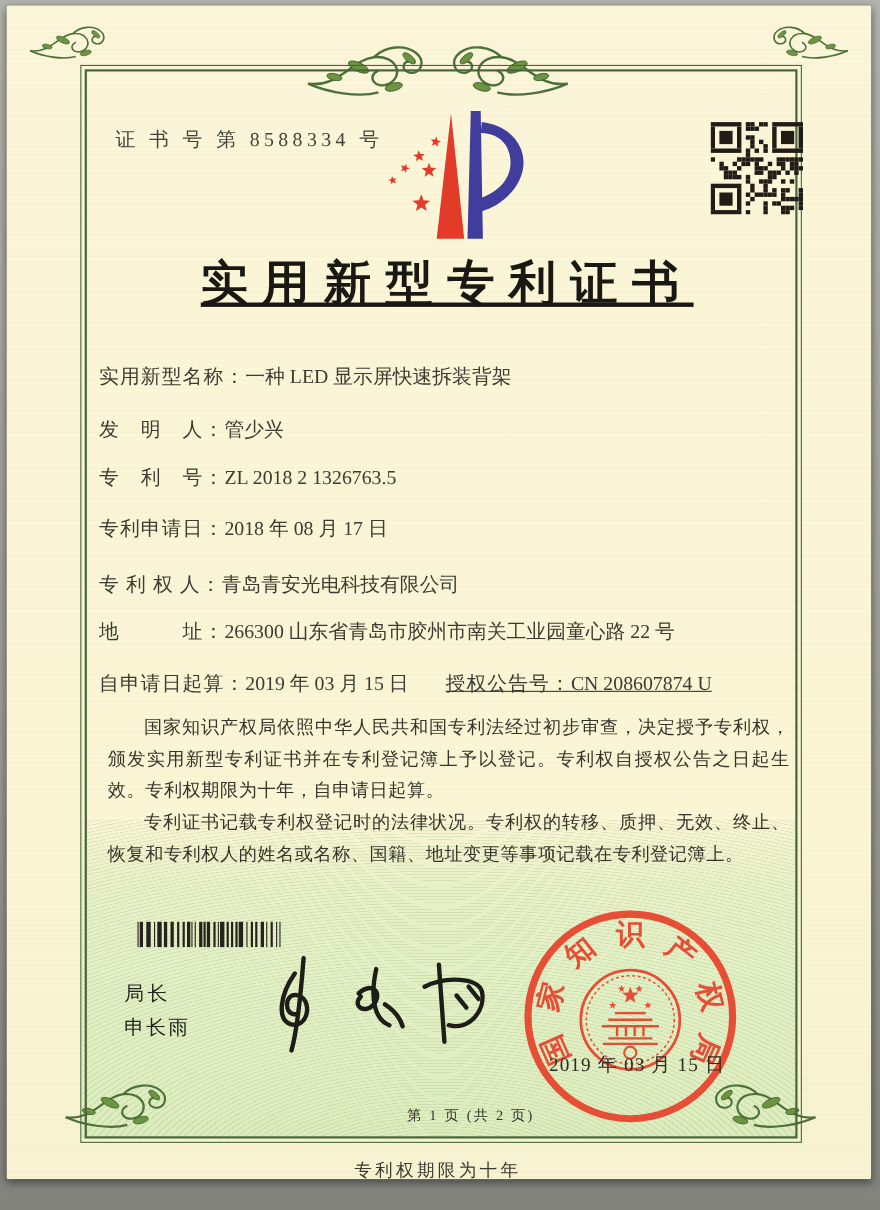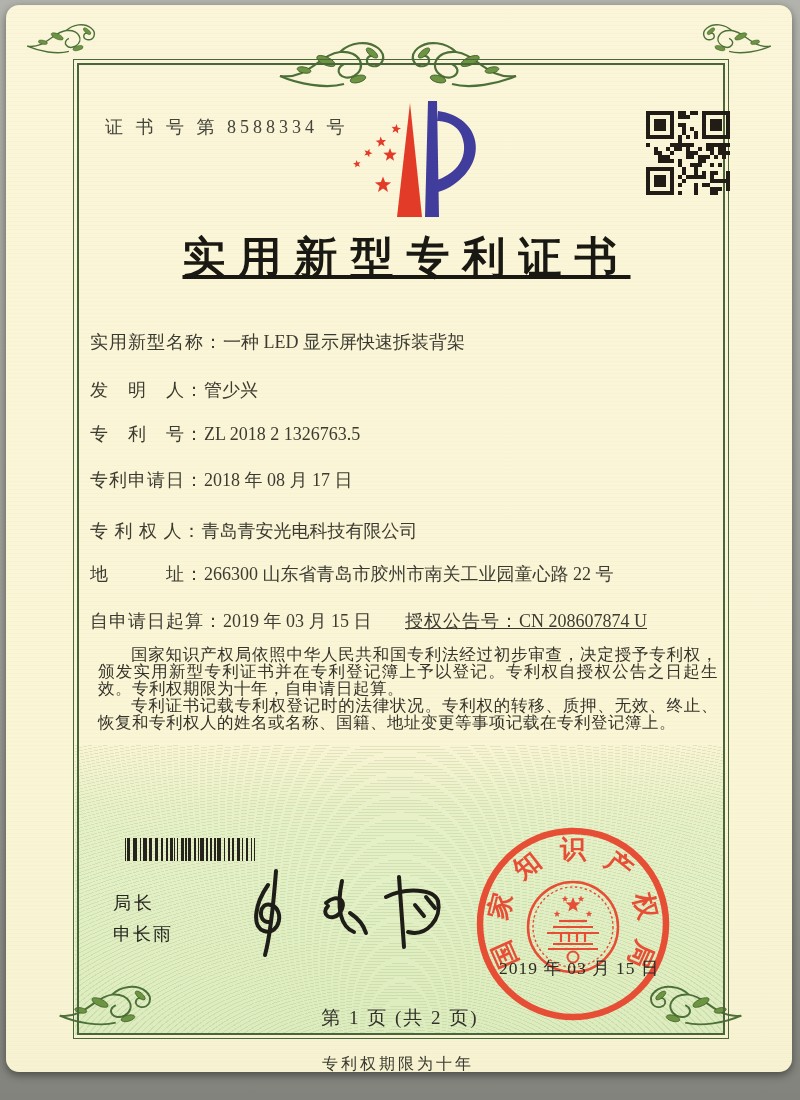--- a/index.html
+++ b/index.html
@@ -1,20 +1,20 @@
 <!DOCTYPE html>
 <html style="--frame-green: #48663a;"><head>
 <meta charset="utf-8">
 <style>
   html,body{margin:0;padding:0;}
   body{width:800px;height:1100px;background:#90908a;font-family:"Liberation Serif","DejaVu Serif",serif;}
   .page{position:relative;width:800px;height:1100px;overflow:hidden;
         background:linear-gradient(180deg,#b3b3ad 0%,#9c9c96 60%,#83837d 100%);}
   .sheet{position:absolute;left:6px;top:5px;right:8px;bottom:28px;background:#faf5d6;
-         border-radius:13px;box-shadow:0 3px 8px rgba(0,0,0,.45);
+         border-radius:2px;box-shadow:0 3px 8px rgba(0,0,0,.45);
          background-image:repeating-linear-gradient(180deg,rgba(190,180,130,.05) 0 1px,rgba(0,0,0,0) 1px 4px),
                           linear-gradient(180deg,#fbf6d9 0%,#faf5d5 70%,#f7f3d2 100%);}
   
   .frame{position:absolute;left:67px;top:54px;width:654px;height:978px;
          border:1px solid var(--frame-green,#48663a);z-index:3;pointer-events:none;}
   .frame::before{content:"";position:absolute;inset:3px;border:2px solid var(--frame-green,#48663a);}
   
   .green-band{position:absolute;left:69px;top:740px;width:650px;height:290px;z-index:1;
       background:
         repeating-radial-gradient(ellipse 1300px 620px at 50% 118%,rgba(108,150,70,.16) 0 1.5px,rgba(0,0,0,0) 1.5px 6px),
@@ -23,30 +23,30 @@
   .cert-no{left:99px;top:110px;font-size:18px;letter-spacing:4px;color:#44433a;}
   .title{left:67px;top:224px;width:654px;text-align:center;font-size:43px;font-weight:700;
          letter-spacing:13px;text-indent:13px;color:#191813;text-decoration:underline;}
   .logo{position:absolute;left:332px;top:92px;width:156px;height:128px;z-index:4;}
   .qr{position:absolute;left:640px;top:106px;width:84px;height:84px;z-index:4;}
   .row{position:absolute;left:84px;font-size:18px;white-space:nowrap;color:#3c3b31;z-index:4;}
   .row .lbl{letter-spacing:1px;}
   .r1{top:325px}.r2{top:373px}.r3{top:417px}.r4{top:463px}.r5{top:514px}.r6{top:557px}.r7{top:604px}
   .pair2{position:absolute;left:315px;white-space:nowrap;text-decoration:underline;}
   .paras{position:absolute;left:92px;top:641px;width:620px;z-index:4;}
-  .paras p{margin:0;font-size:16.5px;line-height:17px;text-align:justify;text-indent:2em;
+  .paras p{margin:0;font-size:16.5px;line-height:29px;text-align:justify;text-indent:2em;
            color:#35342b;letter-spacing:.5px;}
   .barcode{position:absolute;left:119px;top:833px;height:23px;display:flex;align-items:stretch;z-index:4;}
   .barcode i{display:block;height:100%;background:#26231d;}
   .director-role{left:107px;top:886px;font-size:18px;letter-spacing:3px;color:#26251f;font-family:"Liberation Sans",sans-serif;}
   .director-name{left:107px;top:917px;font-size:18px;letter-spacing:2px;color:#26251f;font-family:Liberation Serif, serif;}
   .sig{position:absolute;left:222px;top:856px;width:220px;height:104px;z-index:5;}
   .seal{position:absolute;left:466px;top:818px;width:202px;height:202px;z-index:5;opacity:.93;}
   .seal-date{left:493px;top:951px;font-size:17.5px;color:#2e2a24;letter-spacing:1px;z-index:6;}
-  .page-num{left:67px;top:1000px;width:654px;text-align:center;font-size:19px;color:#33322a;letter-spacing:2px;}
+  .page-num{left:67px;top:1000px;width:654px;text-align:center;font-size:13px;color:#33322a;letter-spacing:2px;padding-left:28px;}
   .note{left:0;top:1049px;width:784px;text-align:center;font-size:16px;color:#3a392f;letter-spacing:3px;}
   .orn{position:absolute;z-index:2;}
 </style>
 </head>
 <body>
 
 <div class="page">
  <div class="sheet">
 
   <svg width="0" height="0" style="position:absolute">

